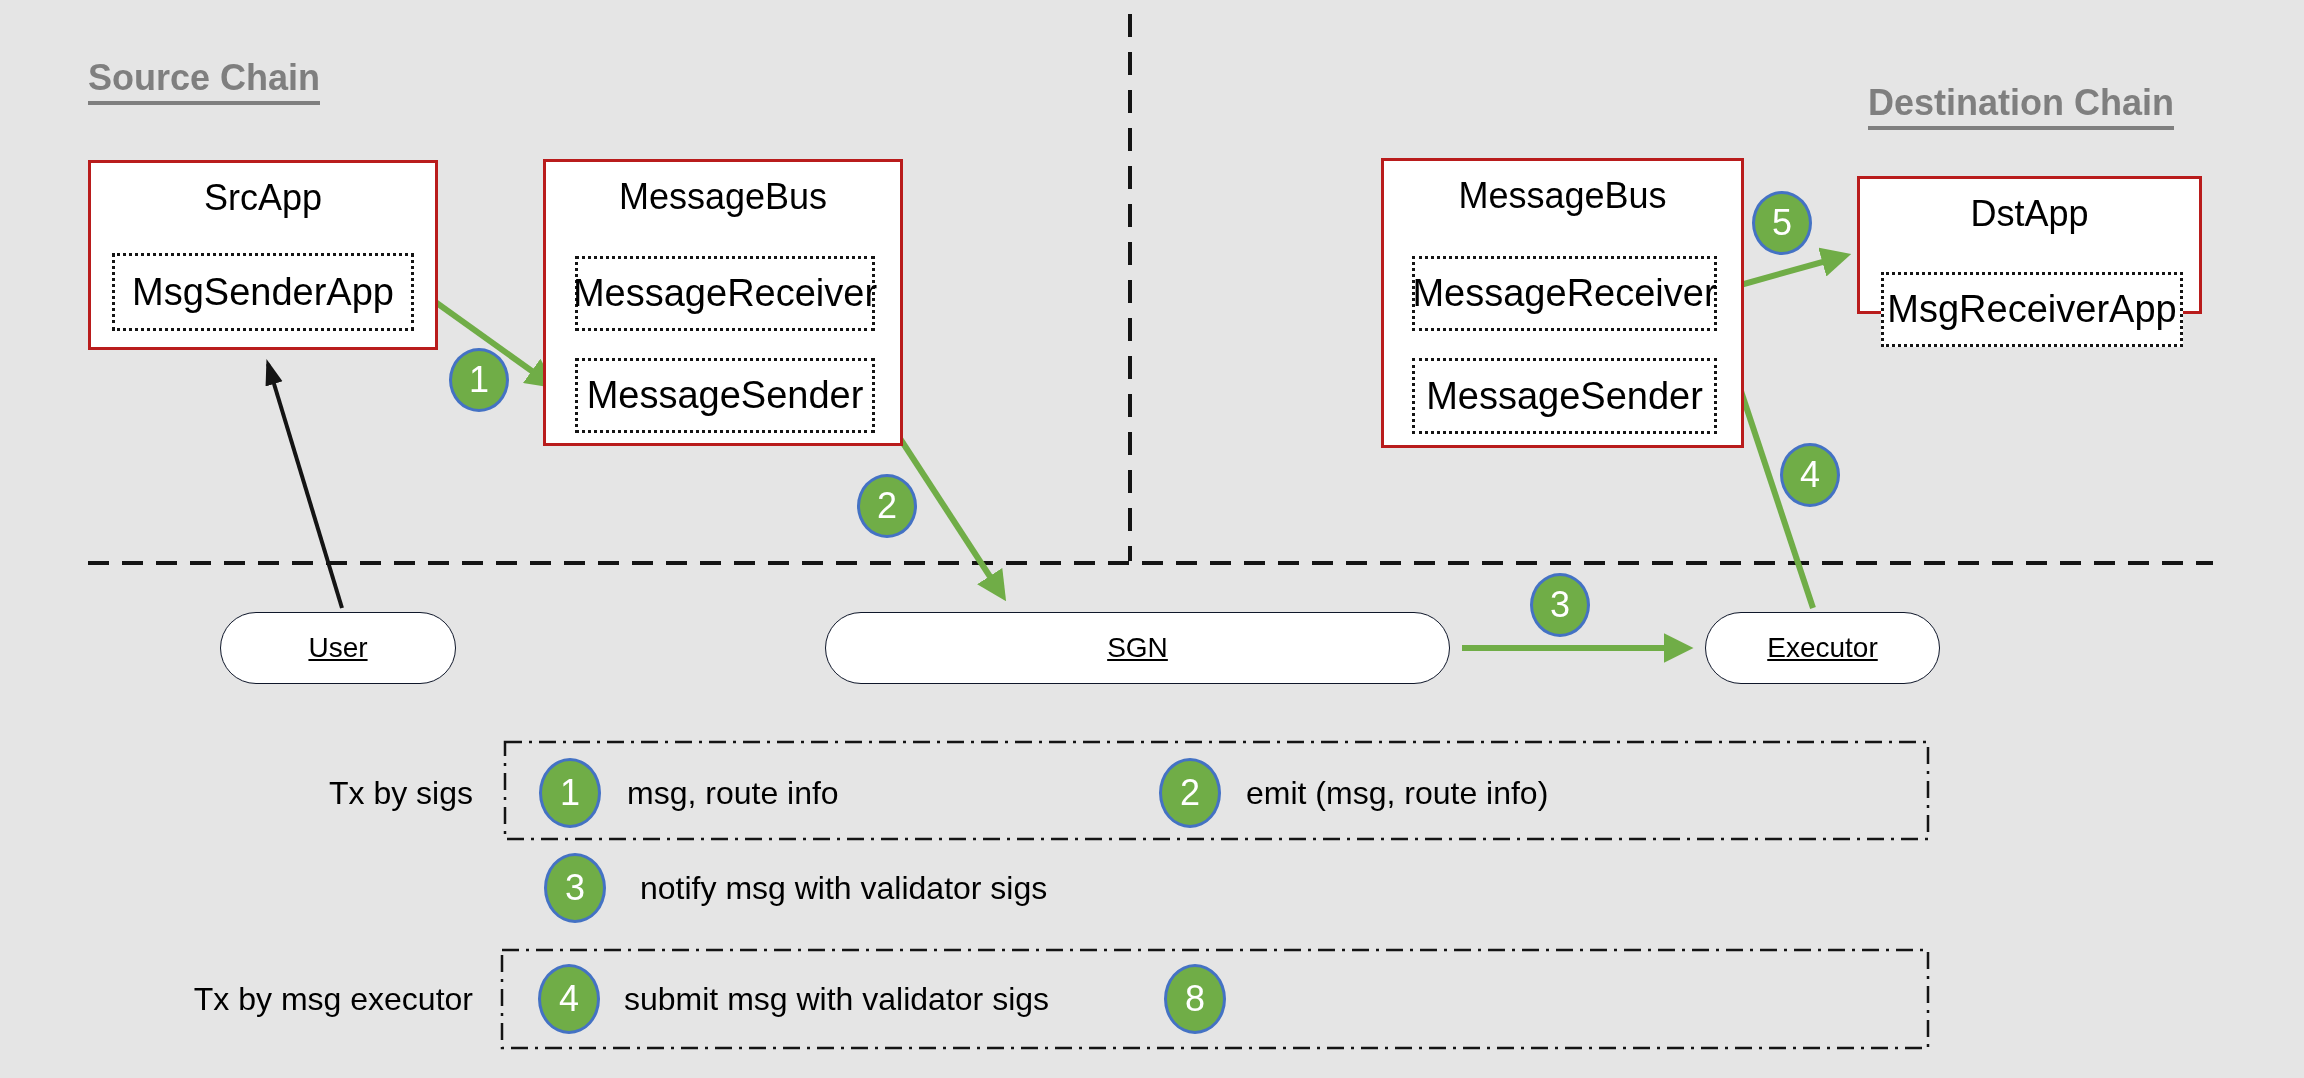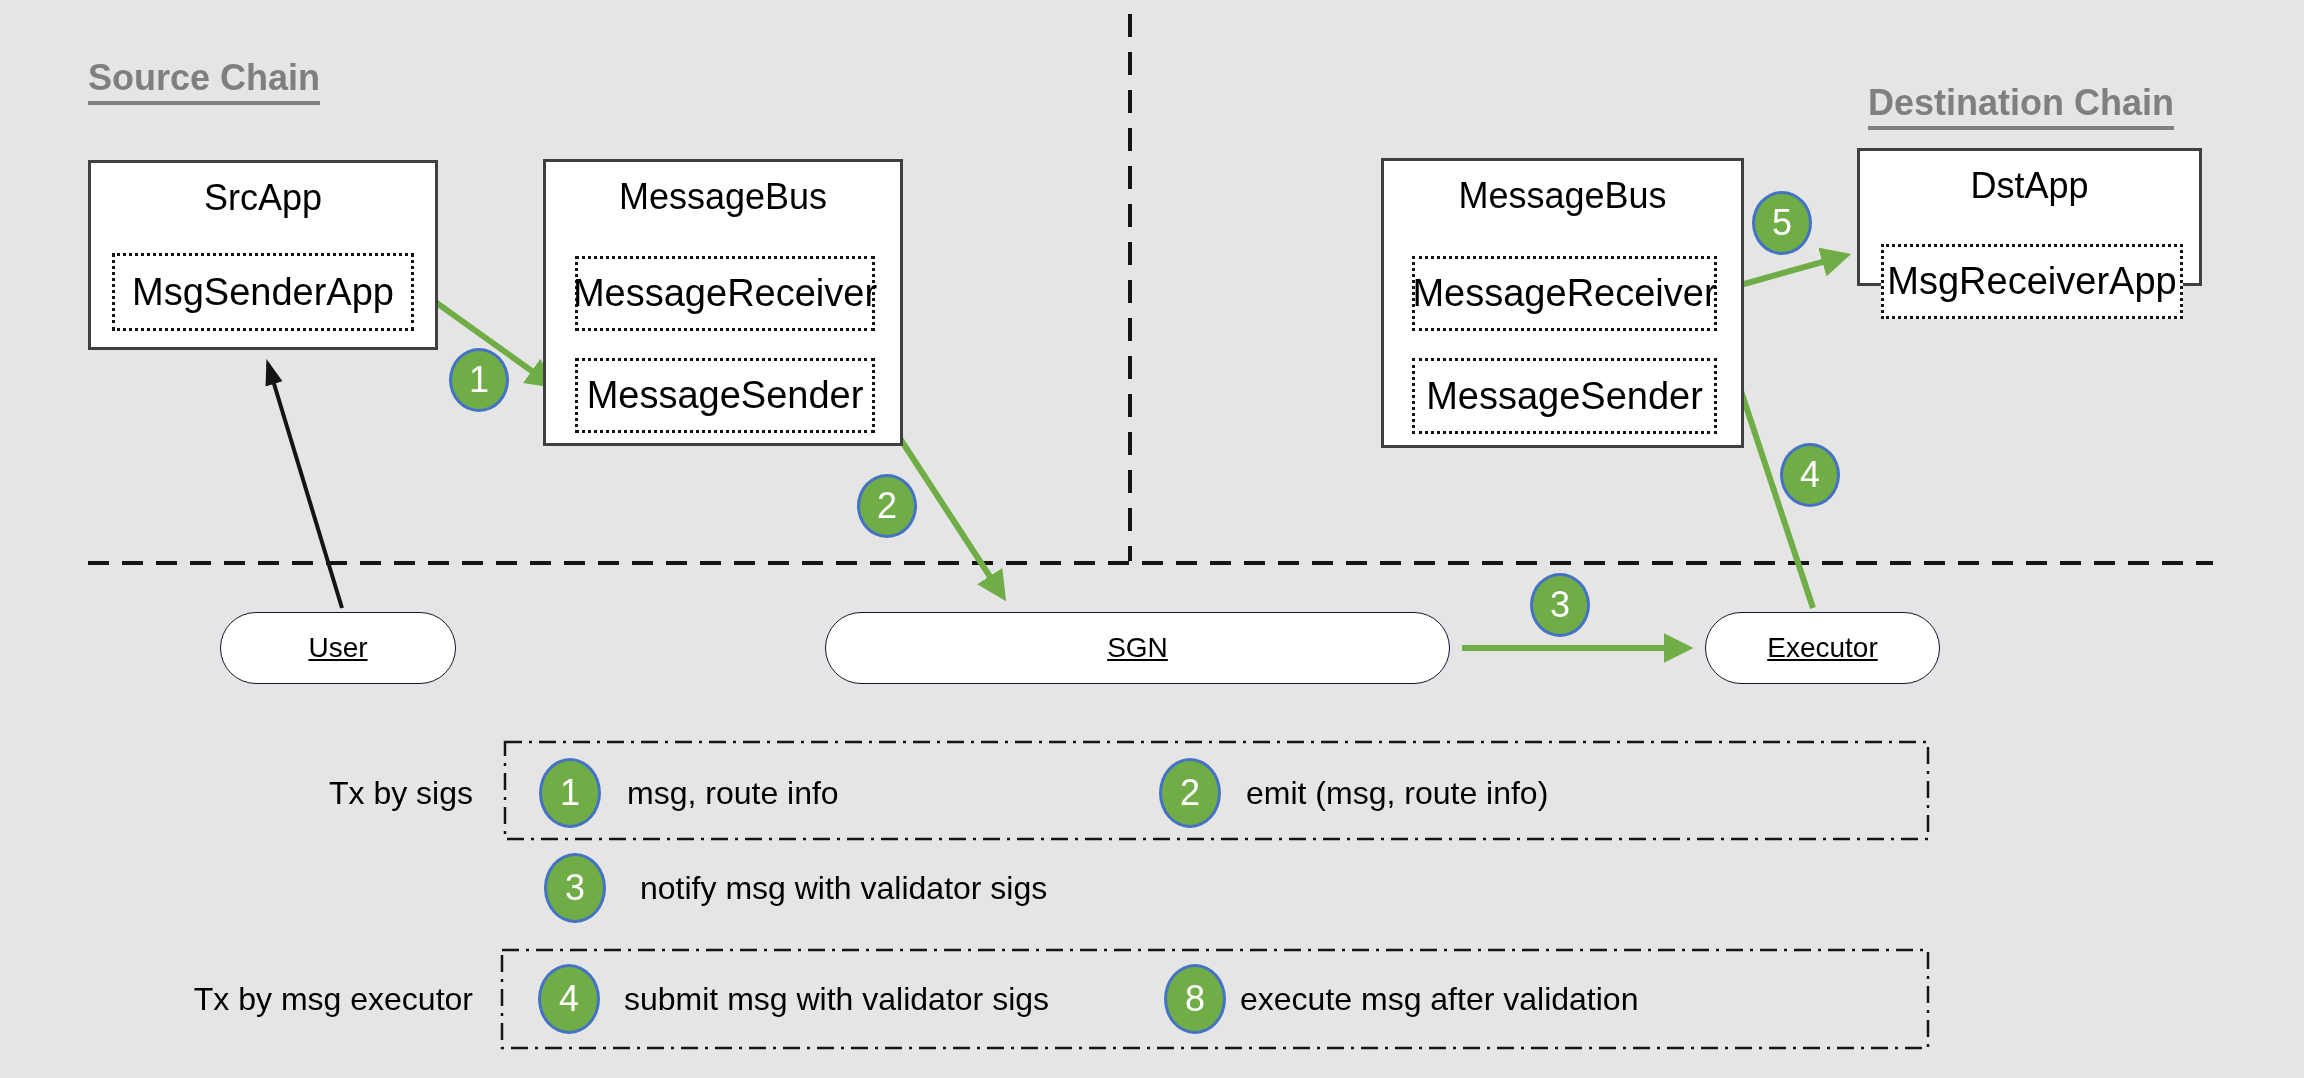--- a/index.html
+++ b/index.html
@@ -6,21 +6,21 @@
   #canvas{
     position:relative;width:2304px;height:1078px;background:#e5e5e5;
     font-family:"Liberation Sans",sans-serif;color:#000;overflow:hidden;padding-left:36px;
   }
   .abs{position:absolute;}
   .chain-header{
     font-size:36px;font-weight:bold;color:#7f7f7f;
     border-bottom:4px solid #7f7f7f;padding-bottom:3px;line-height:1.1;
   }
   .node-box{
-    position:absolute;border:3px solid #404040;background:#fff;box-sizing:border-box;
+    position:absolute;border:3px solid #b91c1c;background:#fff;box-sizing:border-box;
   }
   .node-title{
     position:absolute;left:0;right:0;top:14px;text-align:center;
     font-size:36px;color:#000;
   }
   .dotted-box{
     position:absolute;border:3px dotted #141414;box-sizing:border-box;
     display:flex;align-items:center;justify-content:center;
     font-size:38px;background:#fff;
   }
@@ -90,21 +90,21 @@
     <div class="dotted-box" style="left:29px;top:94px;width:300px;height:75px;">MessageReceiver</div>
     <div class="dotted-box" style="left:29px;top:196px;width:300px;height:75px;">MessageSender</div>
   </div>
 
   <div class="node-box" style="left:1381px;top:158px;width:363px;height:290px;">
     <div class="node-title">MessageBus</div>
     <div class="dotted-box" style="left:28px;top:95px;width:305px;height:75px;">MessageReceiver</div>
     <div class="dotted-box" style="left:28px;top:197px;width:305px;height:76px;">MessageSender</div>
   </div>
 
-  <div class="node-box" style="left:1857px;top:148px;width:345px;height:138px;">
+  <div class="node-box" style="left:1857px;top:176px;width:345px;height:138px;">
     <div class="node-title">DstApp</div>
     <div class="dotted-box" style="left:21px;top:93px;width:302px;height:75px;">MsgReceiverApp</div>
   </div>
 
   <div class="pill" style="left:220px;top:612px;width:236px;height:72px;">User</div>
   <div class="pill" style="left:825px;top:612px;width:625px;height:72px;">SGN</div>
   <div class="pill" style="left:1705px;top:612px;width:235px;height:72px;">Executor</div>
 
   <div class="badge" style="left:449px;top:348px;">1</div>
   <div class="badge" style="left:857px;top:474px;">2</div>
@@ -118,15 +118,14 @@
   <div class="badge badge-lg" style="left:1159px;top:758px;">2</div>
   <div class="legend-text" style="left:1246px;top:758px;">emit (msg, route info)</div>
 
   <div class="badge badge-lg" style="left:544px;top:853px;">3</div>
   <div class="legend-text" style="left:640px;top:853px;">notify msg with validator sigs</div>
 
   <div class="legend-side-label" style="left:170px;top:964px;width:303px;">Tx by msg executor</div>
   <div class="badge badge-lg" style="left:538px;top:964px;">4</div>
   <div class="legend-text" style="left:624px;top:964px;">submit msg with validator sigs</div>
   <div class="badge badge-lg" style="left:1164px;top:964px;">8</div>
-  <div class="legend-text" style="left:1240px;top:964px;">execute msg after validation</div>
 
 </div>
 
 </body></html>

